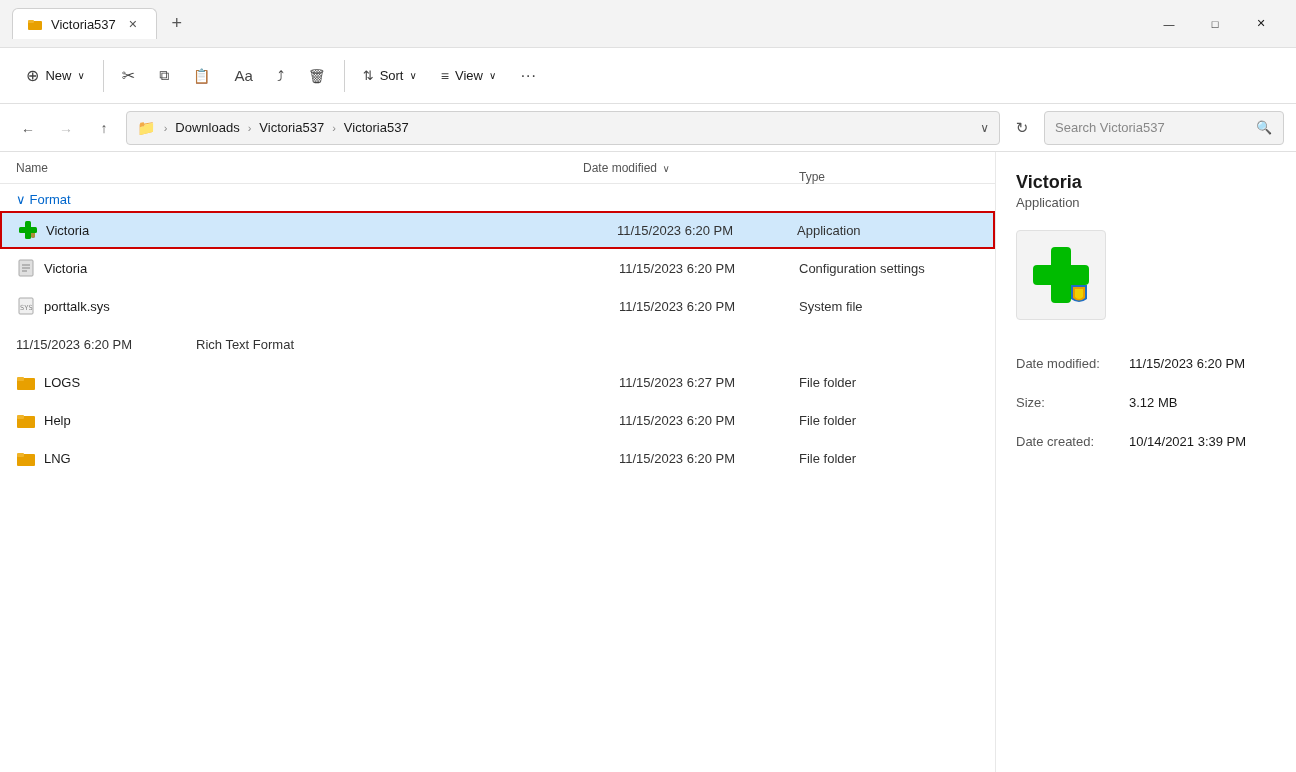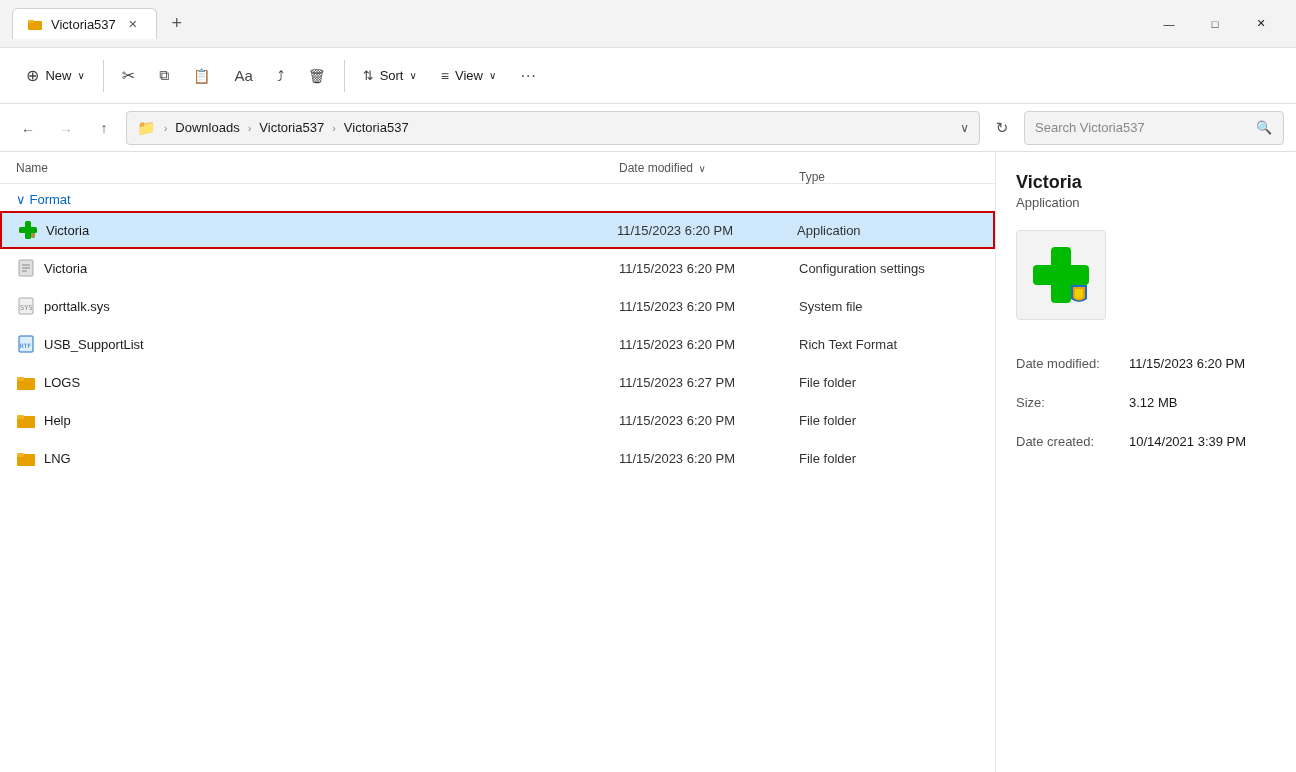--- a/index.html
+++ b/index.html
@@ -158,21 +158,21 @@
       color: #555;
       cursor: pointer;
     }
     .search-box {
       display: flex;
       align-items: center;
       background: #f3f3f3;
       border: 1px solid #d0d0d0;
       border-radius: 4px;
       height: 34px;
-      width: 260px;
+      width: 240px;
       padding: 0 10px;
       gap: 20px;
       font-size: 13px;
       color: #888;
     }
 
     
     .main {
       display: flex;
       flex: 1;
@@ -190,20 +190,21 @@
     }
 
     .column-headers {
       display: flex;
       align-items: center;
       padding: 4px 16px;
       border-bottom: 1px solid #e8e8e8;
       font-size: 12px;
       color: #555;
       height: 32px;
+      gap: 36px;
     }
     .col-name { flex: 1; }
     .col-date { width: 180px; }
     .col-type { width: 180px; margin-top: 19px; }
 
     .group-label {
       padding: 8px 16px 4px 16px;
       font-size: 13px;
       color: #0066cc;
       display: flex;
@@ -443,29 +444,20 @@
             <text x="4" y="14" font-size="7" fill="#888" font-family="monospace">SYS</text>
           </svg>
         </span>
         <span>porttalk.sys</span>
       </div>
       <div class="file-date">11/15/2023 6:20 PM</div>
       <div class="file-type">System file</div>
     </div>
 
     <div class="file-row">
-      <div class="file-name">
-        <span class="file-icon icon-rtf">
-          <svg width="20" height="20" viewBox="0 0 20 20">
-            <rect x="3" y="2" width="14" height="16" rx="1" fill="#ddeeff" stroke="#1e6dc5" stroke-width="1"></rect>
-            <text x="4" y="14" font-size="6" fill="#1e6dc5" font-family="monospace">RTF</text>
-          </svg>
-        </span>
-        <span>USB_SupportList</span>
-      </div>
       <div class="file-date">11/15/2023 6:20 PM</div>
       <div class="file-type">Rich Text Format</div>
     </div>
 
     <div class="file-row">
       <div class="file-name">
         <span class="file-icon icon-folder">
           <svg width="20" height="20" viewBox="0 0 20 20">
             <rect x="1" y="6" width="18" height="12" rx="1" fill="#e8a000"></rect>
             <rect x="1" y="5" width="7" height="4" rx="1" fill="#f0b429"></rect>

